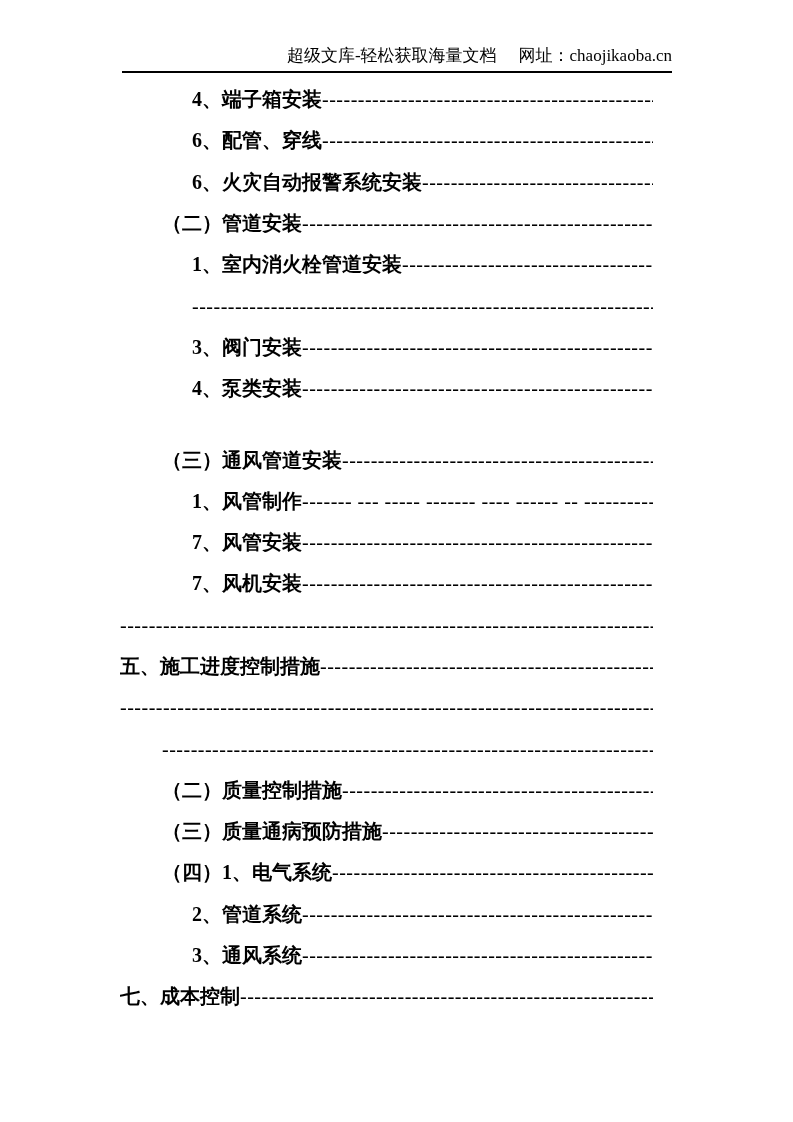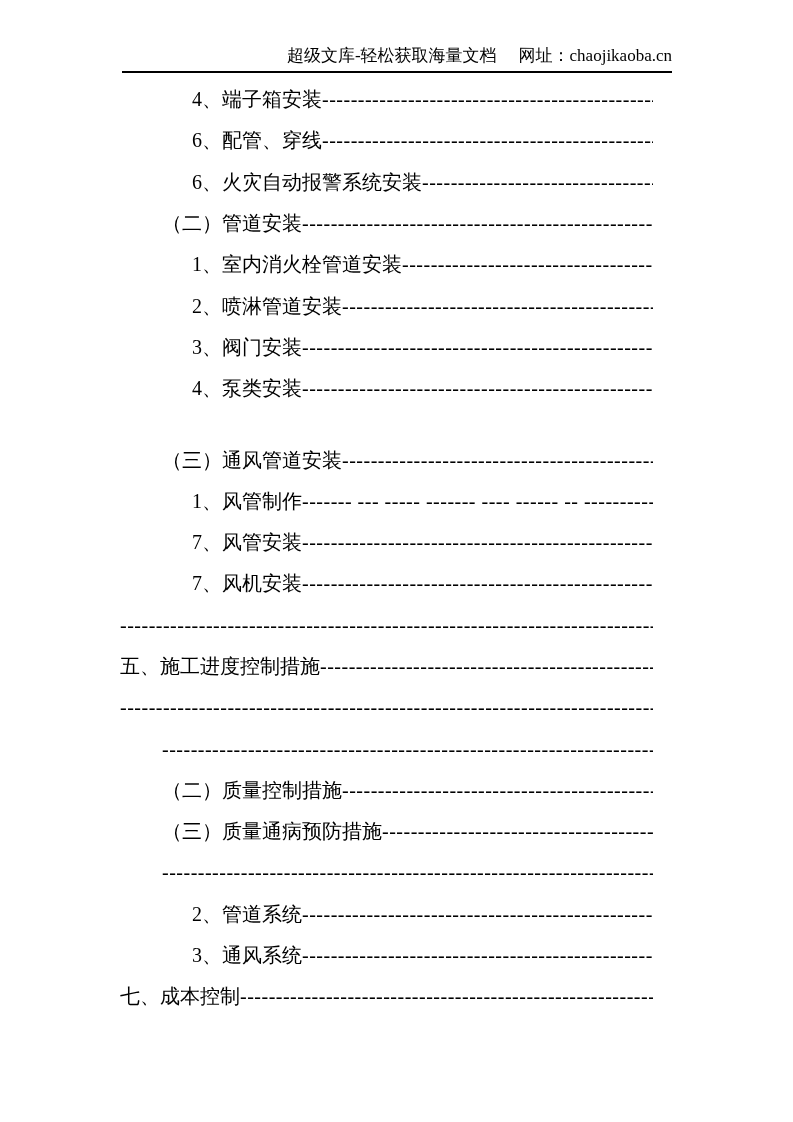--- a/index.html
+++ b/index.html
@@ -38,21 +38,21 @@
   .toc-row {
     height: 41.3px;
     display: flex;
     align-items: center;
     overflow: hidden;
   }
   .toc-row.gap-before { margin-top: 30px; text-align: right; }
   .toc-row.l1 { padding-left: 0; }
   .toc-row.l2 { padding-left: 42px; }
   .toc-row.l3 { padding-left: 72px; }
-  .toc-text { white-space: pre; flex: 0 0 auto; }
+  .toc-text { white-space: pre; flex: 0 0 auto; font-weight: bold; }
   .toc-leader {
     flex: 1 1 auto;
     overflow: hidden;
     white-space: nowrap;
     letter-spacing: 0.5px;
   }
 </style>
 </head>
 <body>
 
@@ -79,21 +79,20 @@
     </div>
       <div class="toc-row l2">
       <span class="toc-text">（二）管道安装</span>
       <span class="toc-leader">----------------------------------------------------------------------------------------------------------------------------------------------------------------</span>
     </div>
       <div class="toc-row l3">
       <span class="toc-text">1、室内消火栓管道安装</span>
       <span class="toc-leader">----------------------------------------------------------------------------------------------------------------------------------------------------------------</span>
     </div>
       <div class="toc-row l3">
-      <span class="toc-text">2、喷淋管道安装</span>
       <span class="toc-leader">----------------------------------------------------------------------------------------------------------------------------------------------------------------</span>
     </div>
       <div class="toc-row l3">
       <span class="toc-text">3、阀门安装</span>
       <span class="toc-leader">----------------------------------------------------------------------------------------------------------------------------------------------------------------</span>
     </div>
       <div class="toc-row l3">
       <span class="toc-text">4、泵类安装</span>
       <span class="toc-leader">----------------------------------------------------------------------------------------------------------------------------------------------------------------</span>
     </div>
@@ -128,20 +127,21 @@
     </div>
       <div class="toc-row l2">
       <span class="toc-text">（二）质量控制措施</span>
       <span class="toc-leader">----------------------------------------------------------------------------------------------------------------------------------------------------------------</span>
     </div>
       <div class="toc-row l2">
       <span class="toc-text">（三）质量通病预防措施</span>
       <span class="toc-leader">----------------------------------------------------------------------------------------------------------------------------------------------------------------</span>
     </div>
       <div class="toc-row l2">
+      <span class="toc-text">（四）1、电气系统</span>
       <span class="toc-leader">----------------------------------------------------------------------------------------------------------------------------------------------------------------</span>
     </div>
       <div class="toc-row l3">
       <span class="toc-text">2、管道系统</span>
       <span class="toc-leader">----------------------------------------------------------------------------------------------------------------------------------------------------------------</span>
     </div>
       <div class="toc-row l3">
       <span class="toc-text">3、通风系统</span>
       <span class="toc-leader">----------------------------------------------------------------------------------------------------------------------------------------------------------------</span>
     </div>

